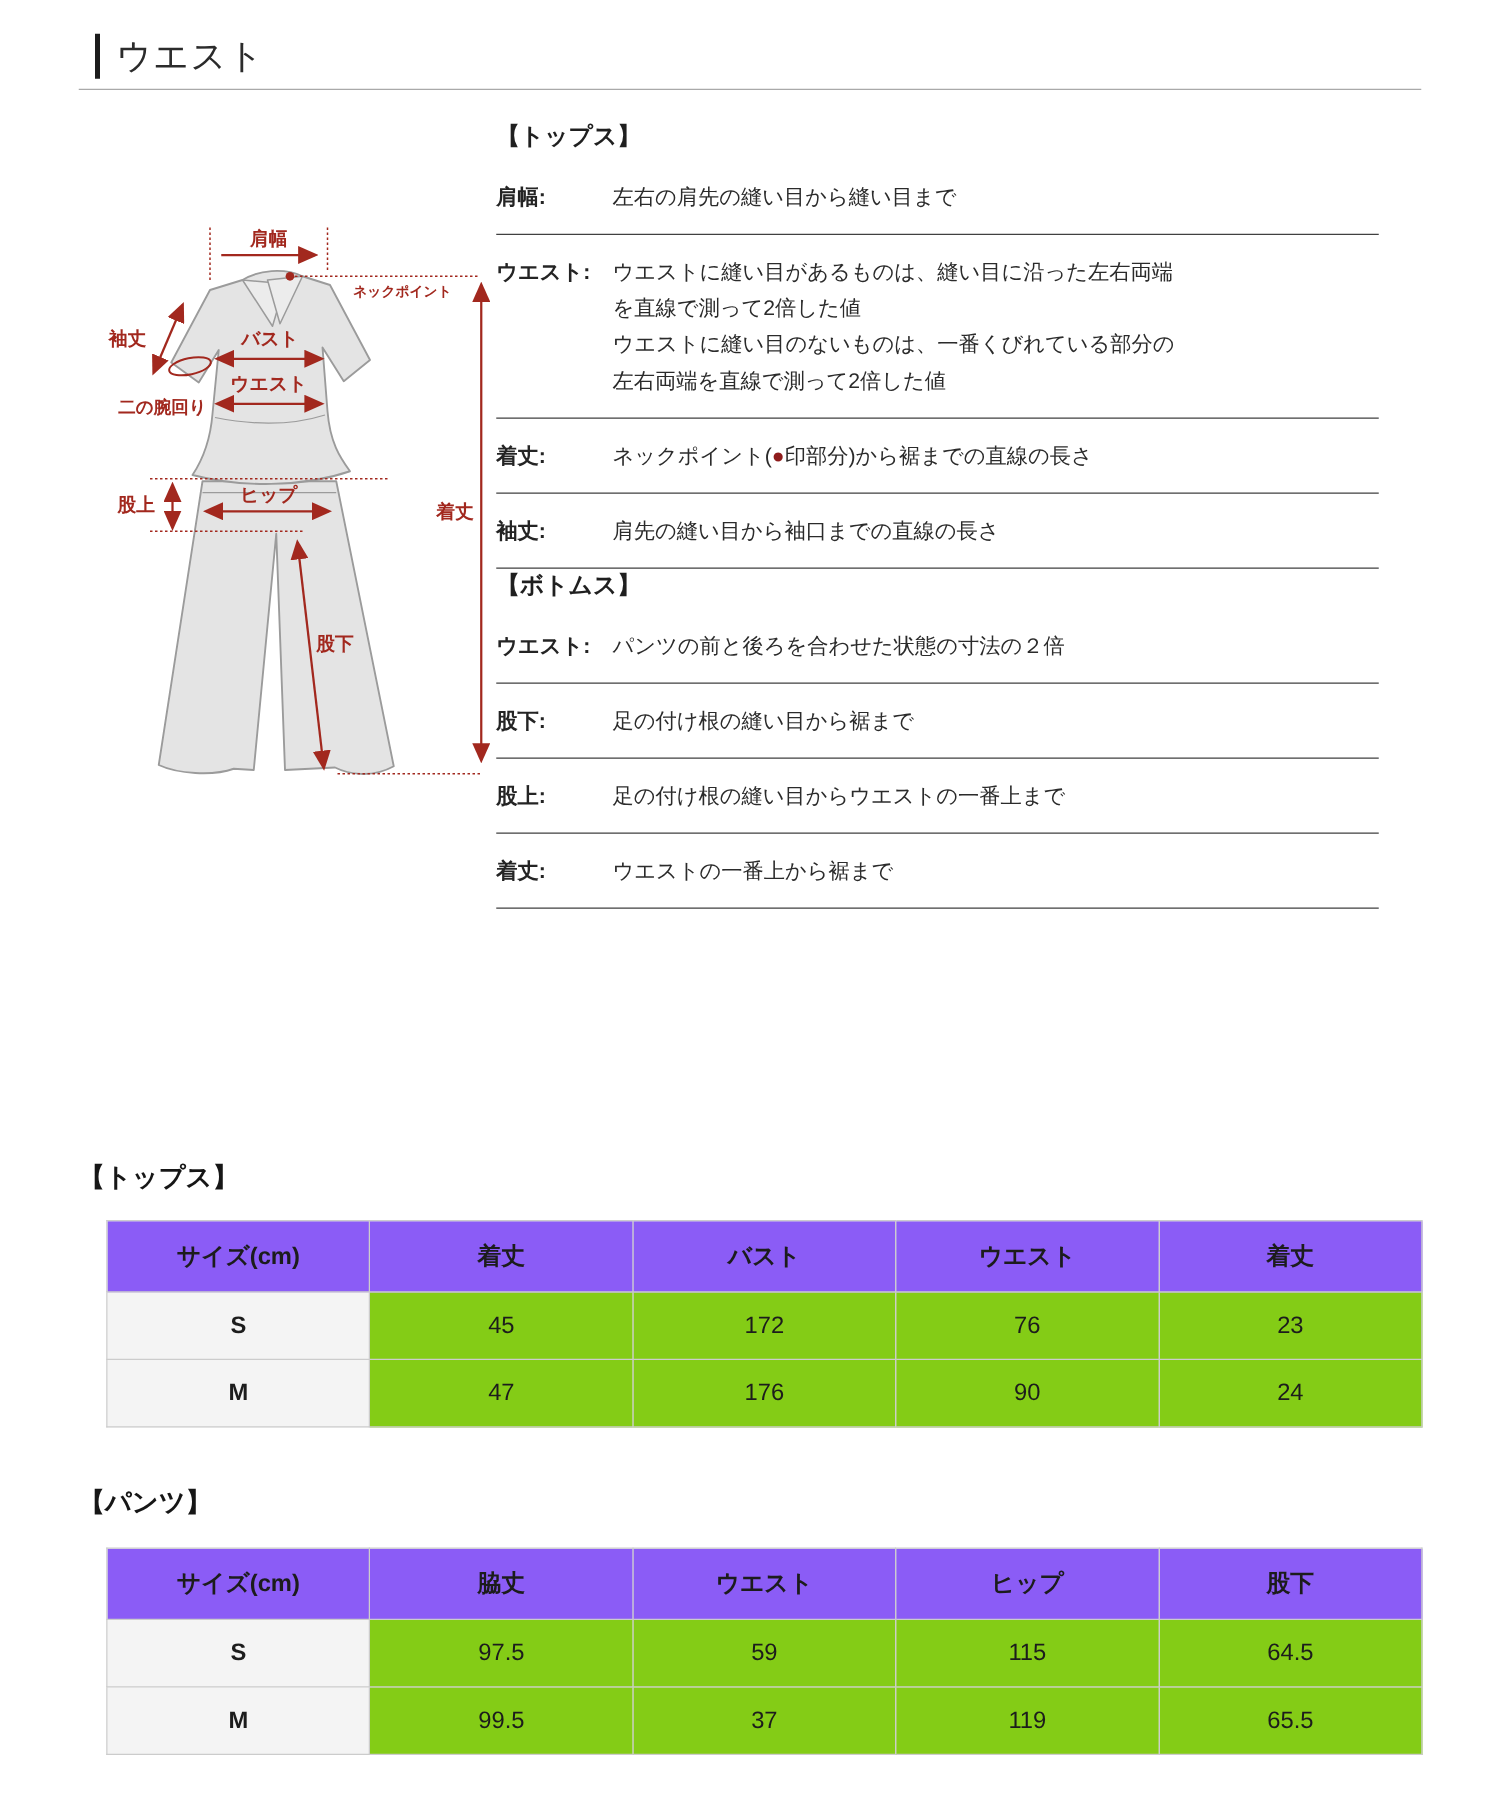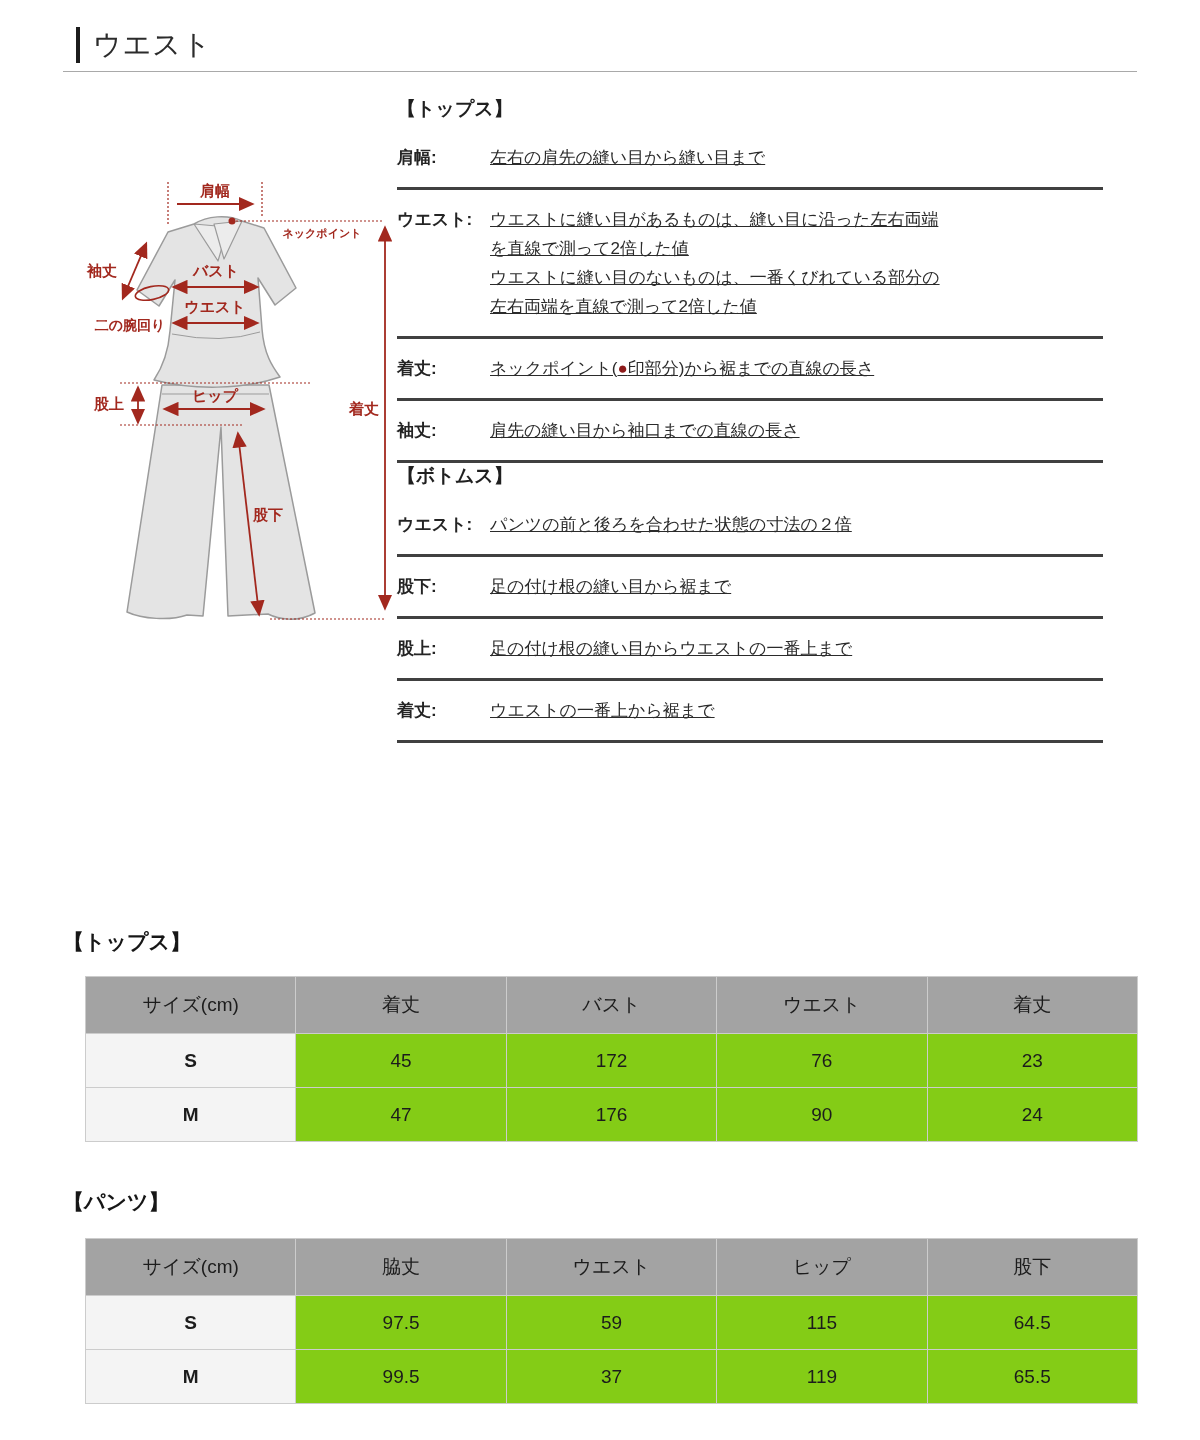--- a/index.html
+++ b/index.html
@@ -16,35 +16,35 @@
   .title-rule { position:absolute; left:63px; top:71px; width:1074px; height:1px; background:#a9a9a9; }
 
   
   .diagram { position:absolute; left:82px; top:166px; }
   .diagram text { font-weight:bold; fill:#a2281e; }
 
   
   .defs { position:absolute; left:397px; top:96px; width:706px; }
   .defs-heading { font-size:19px; font-weight:bold; color:#1f1f1f; margin:0 0 6px 0; }
   .defs-heading.bottoms { }
-  .def-row { display:flex; padding:15px 0; border-bottom:3px solid #404040; }
+  .def-row { display:flex; padding:15px 0; border-bottom:1px solid #404040; }
   .def-term { flex:0 0 93px; font-weight:bold; font-size:17px; line-height:29px; color:#242424; }
-  .def-desc { flex:1; font-size:17px; line-height:29px; white-space:pre-line; color:#2b2b2b;text-decoration:underline; }
+  .def-desc { flex:1; font-size:17px; line-height:29px; white-space:pre-line; color:#2b2b2b; }
   .dot { color:#8e1b1b; }
 
   
   .table-heading { position:absolute; left:63px; font-size:21px; font-weight:bold; color:#161616; }
   #tops-heading  { top:928px; }
   #pants-heading { top:1188px;text-align:right; }
   table.size-table { position:absolute; left:85px; width:1053px; border-collapse:collapse;
                      table-layout:fixed; font-size:19px; color:#1c1c1c; }
   #tops-table  { top:976px; }
   #pants-table { top:1238px; }
   .size-table th, .size-table td { border:1px solid #cccccc; text-align:center; padding:0; }
-  .size-table thead th { background:#a3a3a3; height:56px; font-weight:normal; }
+  .size-table thead th { background:#8b5cf6; height:56px; font-weight:bold; }
   .size-table td { height:53px; background:#84cc16; font-weight:400; }
   .size-table td.rowhead { background:#f4f4f4; font-weight:bold; }
 </style>
 </head>
 <body>
 
 <div class="page-title-row">
   <div class="title-accent-bar"></div>
   <div class="page-title">ウエスト</div>
 </div>

